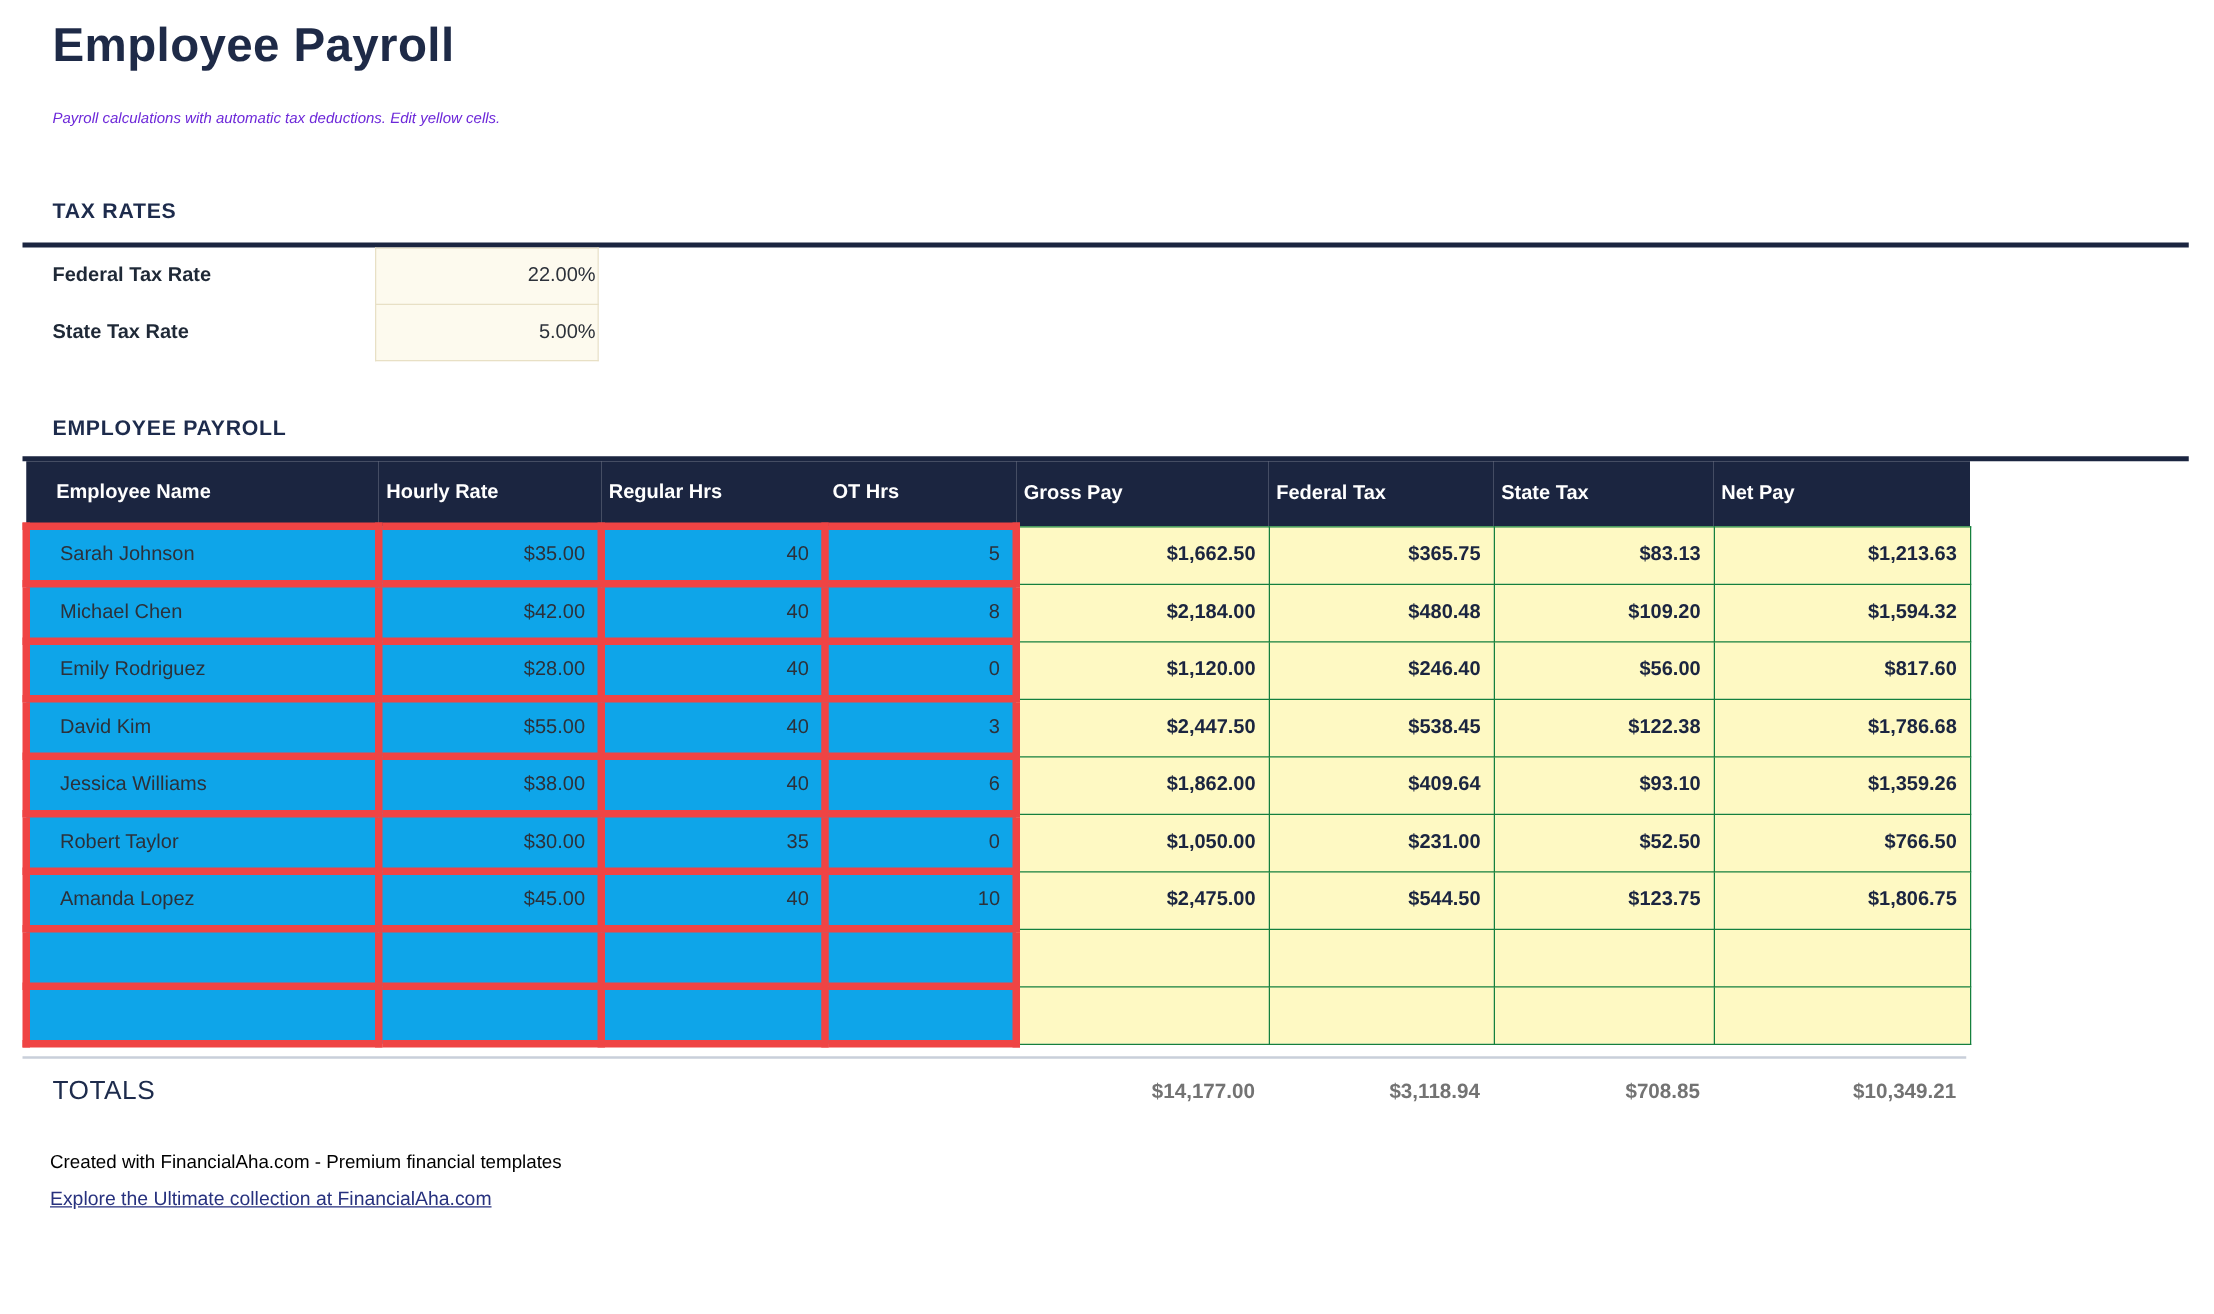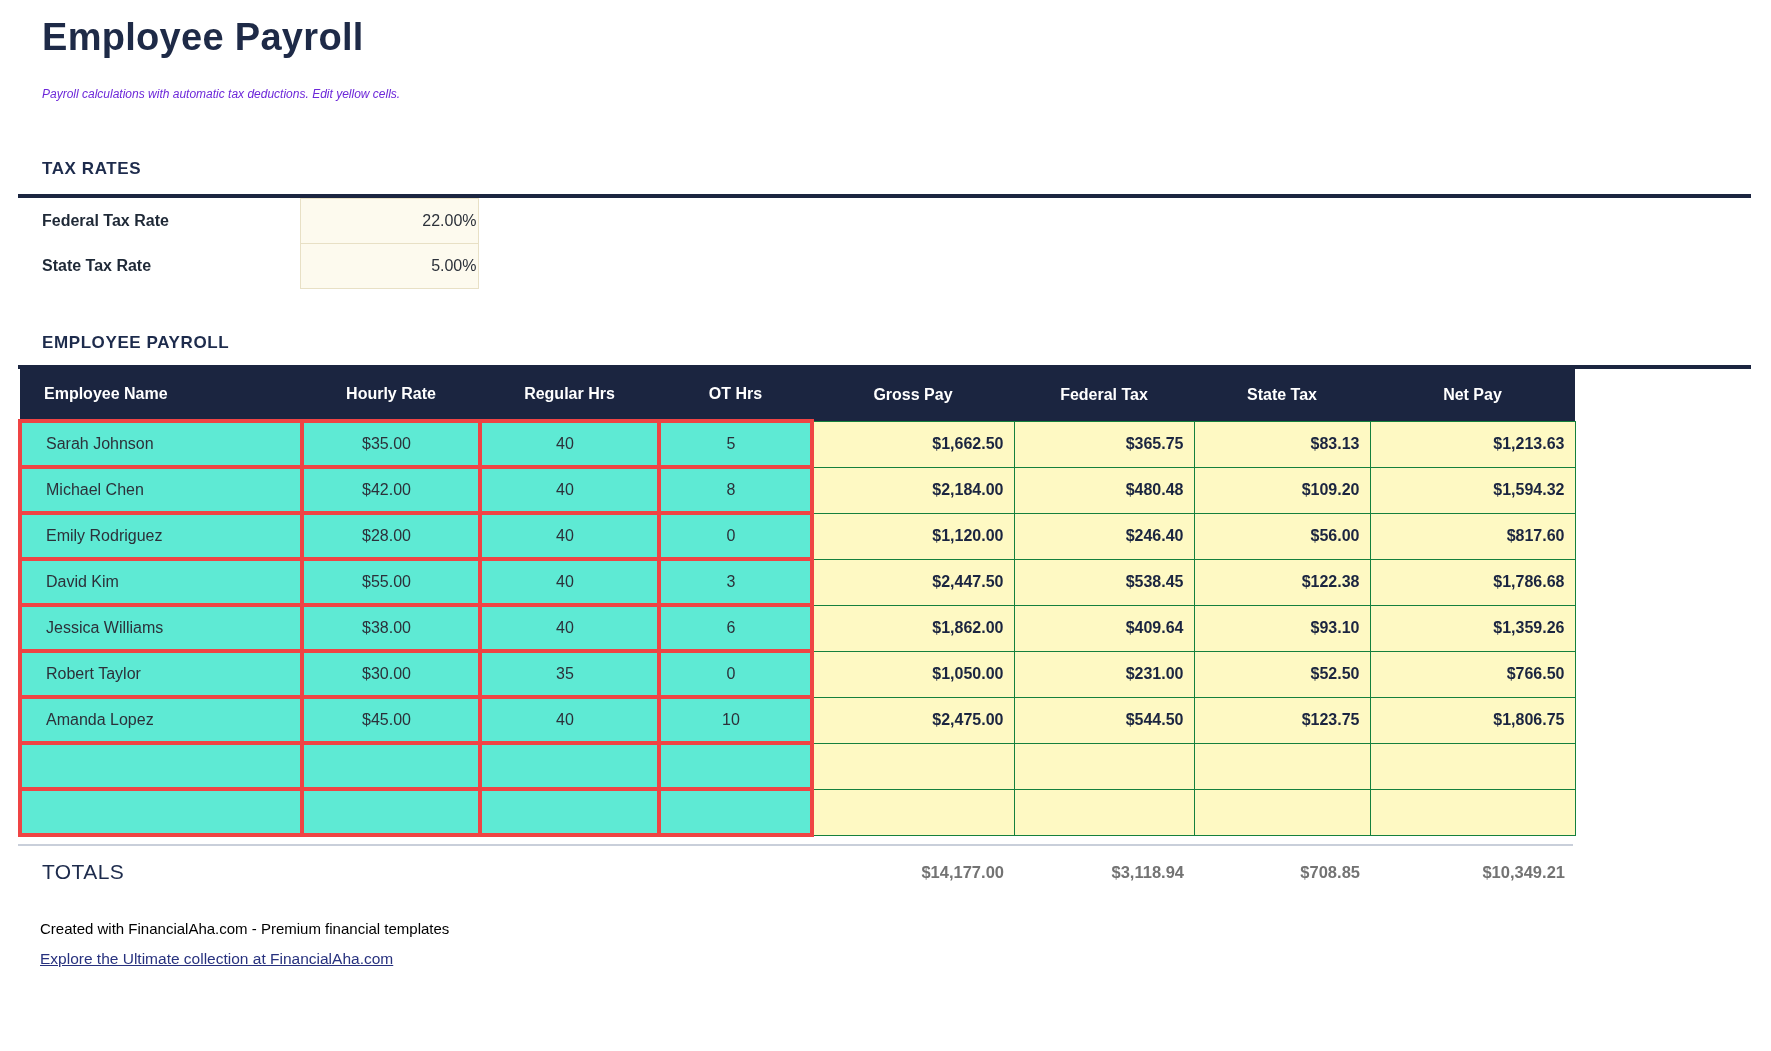--- a/index.html
+++ b/index.html
@@ -61,35 +61,35 @@
     font-size: 15.5px;
     width: 178px;
   }
   .payroll-table { width: 1555px; }
   .payroll-table thead th {
     background: #1b2540;
     color: #ffffff;
     font-size: 16px;
     font-weight: bold;
     height: 52px;
-    text-align: center;
+    text-align: left;
     padding: 0 6px;
   }
   .payroll-table thead th.first {
     text-align: left;
     padding-left: 24px;
   }
   .payroll-table tbody td { height: 46px; font-size: 16px; }
   td.in {
-    background: #5eead4;
-    border: 4px solid #ef4444;
+    background: #0ea5e9;
+    border: 6px solid #ef4444;
     color: #2c313a;
   }
   td.name { text-align: left; padding-left: 24px; }
-  td.num { text-align: center; padding-right: 10px; }
+  td.num { text-align: right; padding-right: 10px; }
   td.calc {
     background: #fef9c3;
     border: 1px solid #15803d;
     color: #1b2540;
     font-weight: bold;
     text-align: right;
     padding-right: 10px;
   }
   td.calc-first { border-left: 1px solid #adb6d0; }
   .totals-sep {

